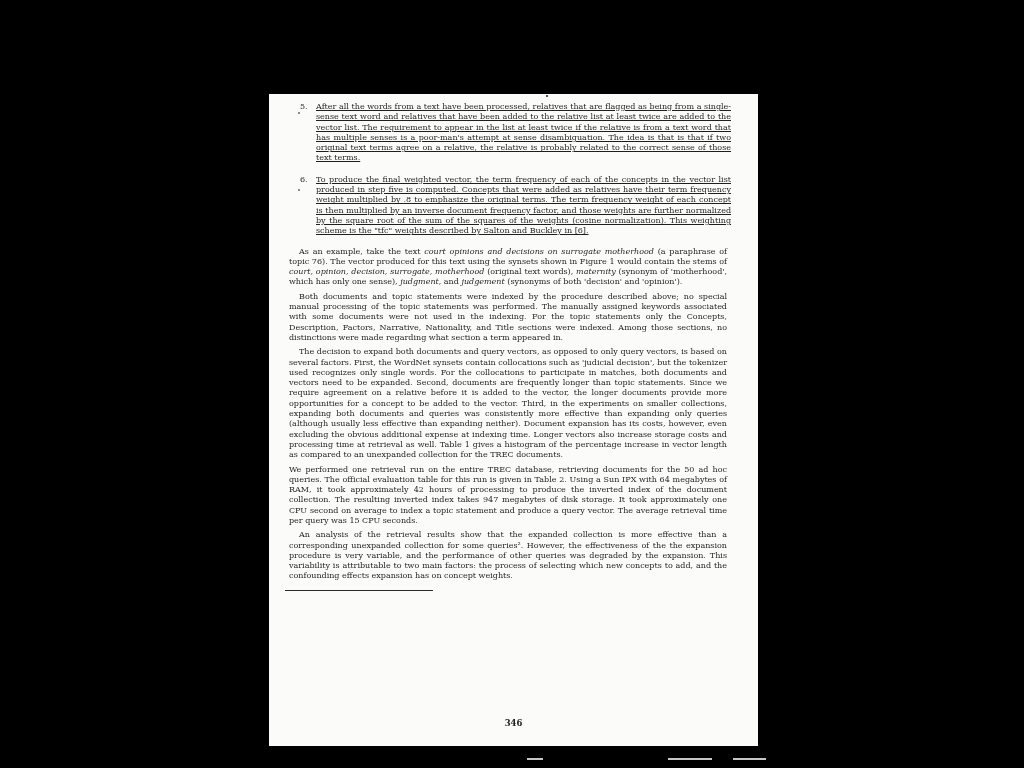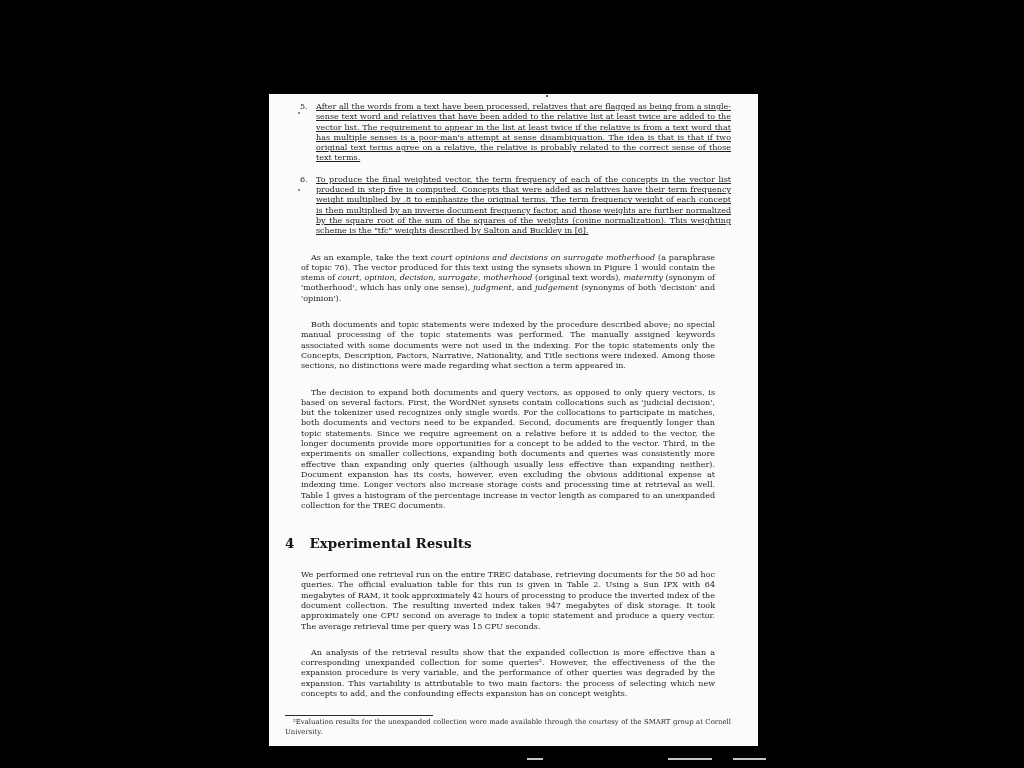--- a/index.html
+++ b/index.html
@@ -23,21 +23,21 @@
     font-size: 8px;
     line-height: 10.3px;
     text-align: justify;
     filter: blur(0.24px);
   }
   .list { margin: 0 0 10px 0; }
   .li { display: flex; padding-left: 15px; }
   .li + .li { margin-top: 11px; }
   .li .marker { flex: 0 0 16px; }
   .li .li-text { flex: 1; text-align: justify; text-decoration: underline; }
-  p.para { margin: 16px; }
+  p.para { margin: 4px; }
   p.indent { text-indent: 10px; }
   h2.heading {
     margin: 24px 0 18px 0;
     font-size: 13.5px;
     line-height: 17px;
     font-weight: bold;
     color: #161616;
     text-align: left;
   }
   h2.heading .ht { margin-left: 15px; }
@@ -94,33 +94,30 @@
         <span class="li-text">To produce the final weighted vector, the term frequency of each of the concepts in the vector list produced in step five is computed. Concepts that were added as relatives have their term frequency weight multiplied by .8 to emphasize the original terms. The term frequency weight of each concept is then multiplied by an inverse document frequency factor, and those weights are further normalized by the square root of the sum of the squares of the weights (cosine normalization). This weighting scheme is the "tfc" weights described by Salton and Buckley in [6].</span>
       </div>
     </div>
 
     <p class="para indent"><span>As an example, take the text </span><i>court opinions and decisions on surrogate motherhood</i><span> (a paraphrase of topic 76). The vector produced for this text using the synsets shown in Figure 1 would contain the stems of </span><i>court, opinion, decision, surrogate, motherhood</i><span> (original text words), </span><i>maternity</i><span> (synonym of 'motherhood', which has only one sense), </span><i>judgment</i><span>, and </span><i>judgement</i><span> (synonyms of both 'decision' and 'opinion').</span></p>
 
     <p class="para indent">Both documents and topic statements were indexed by the procedure described above; no special manual processing of the topic statements was performed. The manually assigned keywords associated with some documents were not used in the indexing. For the topic statements only the Concepts, Description, Factors, Narrative, Nationality, and Title sections were indexed. Among those sections, no distinctions were made regarding what section a term appeared in.</p>
 
     <p class="para indent">The decision to expand both documents and query vectors, as opposed to only query vectors, is based on several factors. First, the WordNet synsets contain collocations such as 'judicial decision', but the tokenizer used recognizes only single words. For the collocations to participate in matches, both documents and vectors need to be expanded. Second, documents are frequently longer than topic statements. Since we require agreement on a relative before it is added to the vector, the longer documents provide more opportunities for a concept to be added to the vector. Third, in the experiments on smaller collections, expanding both documents and queries was consistently more effective than expanding only queries (although usually less effective than expanding neither). Document expansion has its costs, however, even excluding the obvious additional expense at indexing time. Longer vectors also increase storage costs and processing time at retrieval as well. Table 1 gives a histogram of the percentage increase in vector length as compared to an unexpanded collection for the TREC documents.</p>
 
-    <h2 class="heading">
-      <span>4</span><span class="ht">Experimental Results</span>
-    </h2>
 
     <p class="para">We performed one retrieval run on the entire TREC database, retrieving documents for the 50 ad hoc queries. The official evaluation table for this run is given in Table 2. Using a Sun IPX with 64 megabytes of RAM, it took approximately 42 hours of processing to produce the inverted index of the document collection. The resulting inverted index takes 947 megabytes of disk storage. It took approximately one CPU second on average to index a topic statement and produce a query vector. The average retrieval time per query was 15 CPU seconds.</p>
 
     <p class="para indent">An analysis of the retrieval results show that the expanded collection is more effective than a corresponding unexpanded collection for some queries². However, the effectiveness of the the expansion procedure is very variable, and the performance of other queries was degraded by the expansion. This variability is attributable to two main factors: the process of selecting which new concepts to add, and the confounding effects expansion has on concept weights.</p>
 
     <div class="fnrule"></div>
-    <p class="footnote">²Evaluation results for the unexpanded collection were made available through the courtesy of the SMART group at Cornell University.</p>
 
   </div>
 
+  <div class="pagenum">346</div>
 </div>
 
 <div class="dot"></div>
 <div class="speck s1"></div>
 <div class="speck s2"></div>
 <div class="dash d1"></div>
 <div class="dash d2"></div>
 <div class="dash d3"></div>
 
 </body></html>

